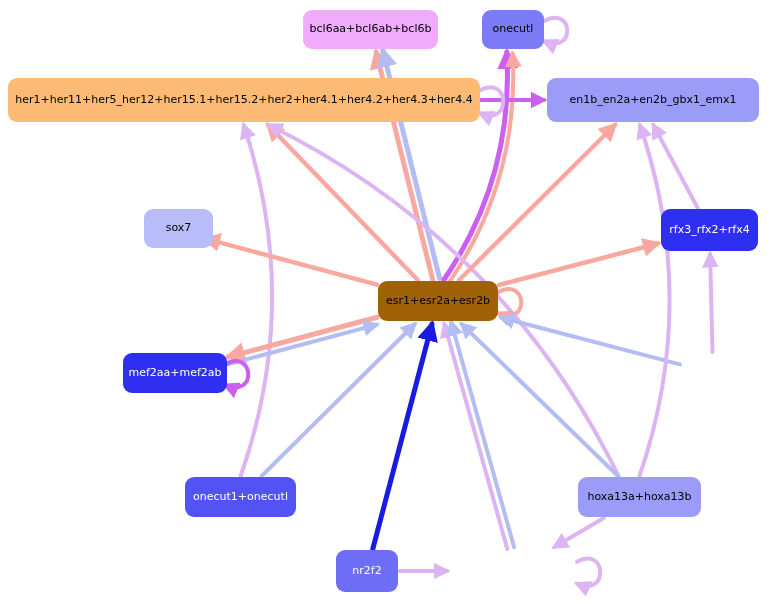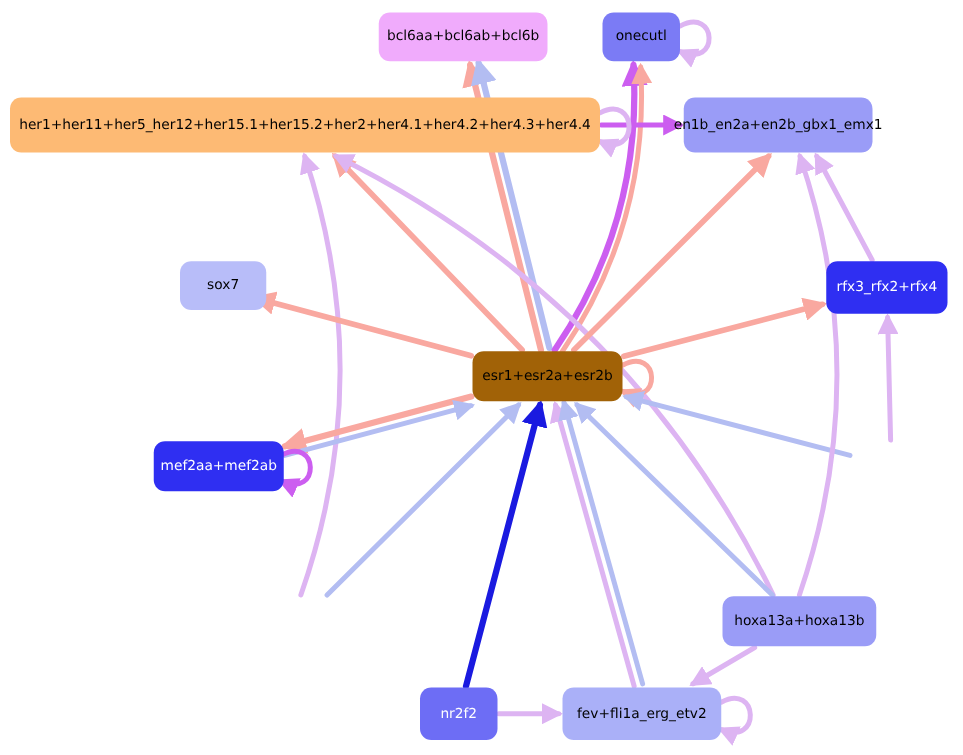--- a/index.html
+++ b/index.html
@@ -68,37 +68,37 @@
     </svg>
 <div class="node light" style="left: 303px; top: 10px; width: 135px; height: 39px; background: #f0abfc;">
       <span>bcl6aa+bcl6ab+bcl6b</span>
     </div>
     <div class="node light" style="left: 482px; top: 10px; width: 62px; height: 39px; background: rgb(123, 123, 245);">
       <span>onecutl</span>
     </div>
     <div class="node light" style="left: 8px; top: 78px; width: 472px; height: 44px; background: #fdba74;">
       <span>her1+her11+her5_her12+her15.1+her15.2+her2+her4.1+her4.2+her4.3+her4.4</span>
     </div>
-    <div class="node light" style="left: 547px; top: 78px; width: 151px; height: 44px; background: rgb(154, 156, 247);">
+    <div class="node light" style="left: 547px; top: 78px; width: 212px; height: 44px; background: rgb(154, 156, 247);">
       <span>en1b_en2a+en2b_gbx1_emx1</span>
     </div>
     <div class="node light" style="left: 144px; top: 209px; width: 69px; height: 39px; background: rgb(184, 189, 249);">
       <span>sox7</span>
     </div>
     <div class="node dark" style="left: 661px; top: 209px; width: 97px; height: 42px; background: rgb(47, 47, 242);">
       <span>rfx3_rfx2+rfx4</span>
     </div>
     <div class="node light" style="left: 378px; top: 281px; width: 120px; height: 40px; background: #a16207;">
       <span>esr1+esr2a+esr2b</span>
     </div>
     <div class="node dark" style="left: 111px; top: 353px; width: 104px; height: 40px; background: rgb(47, 47, 242); margin-left: 12px;">
       <span>mef2aa+mef2ab</span>
     </div>
+    <div class="node dark" style="left: 185px; top: 477px; width: 111px; height: 40px; background: rgb(82, 82, 245);">
+      <span>onecut1+onecutl</span>
+    </div>
     <div class="node light" style="left: 578px; top: 477px; width: 123px; height: 40px; background: rgb(154, 156, 247);">
       <span>hoxa13a+hoxa13b</span>
     </div>
     <div class="node dark" style="left: 336px; top: 550px; width: 62px; height: 42px; background: rgb(109, 109, 245);">
       <span>nr2f2</span>
     </div>
-    <div class="node light" style="left: 450px; top: 550px; width: 127px; height: 42px; background: rgb(170, 176, 248);">
-      <span>fev+fli1a_erg_etv2</span>
-    </div>
   </div>
 
 </body></html>

